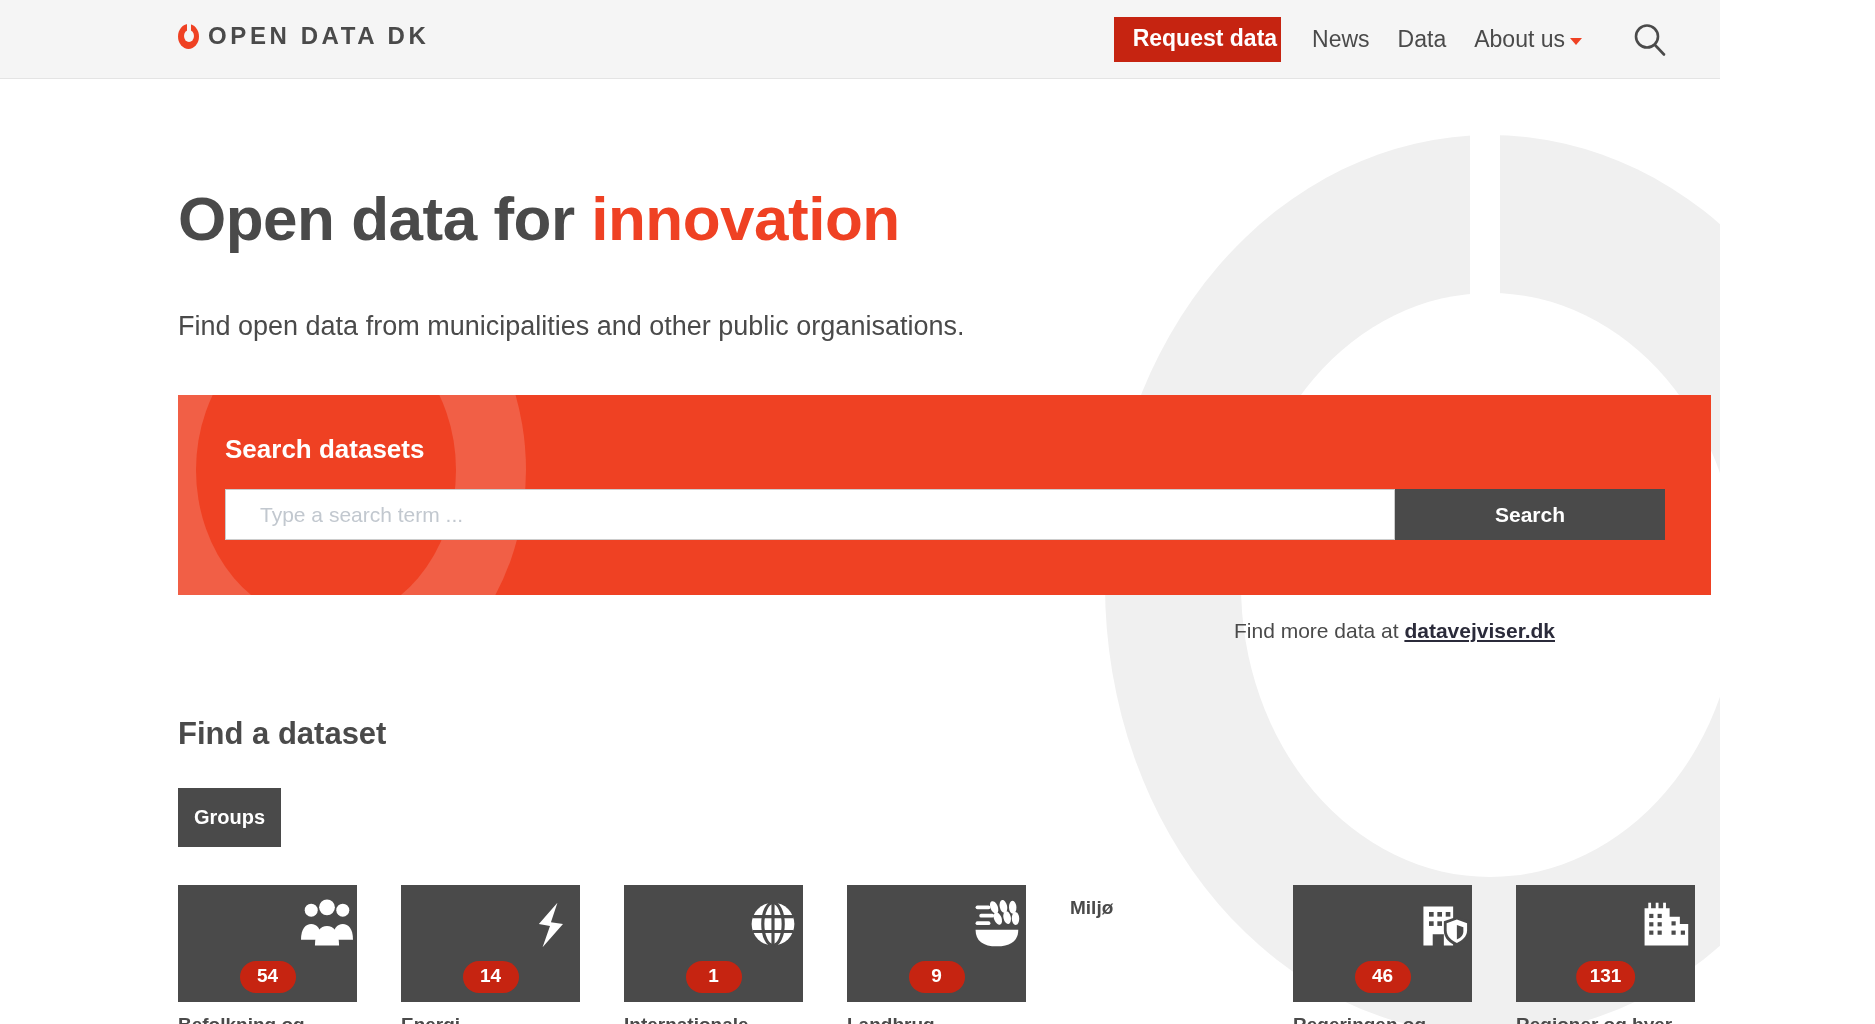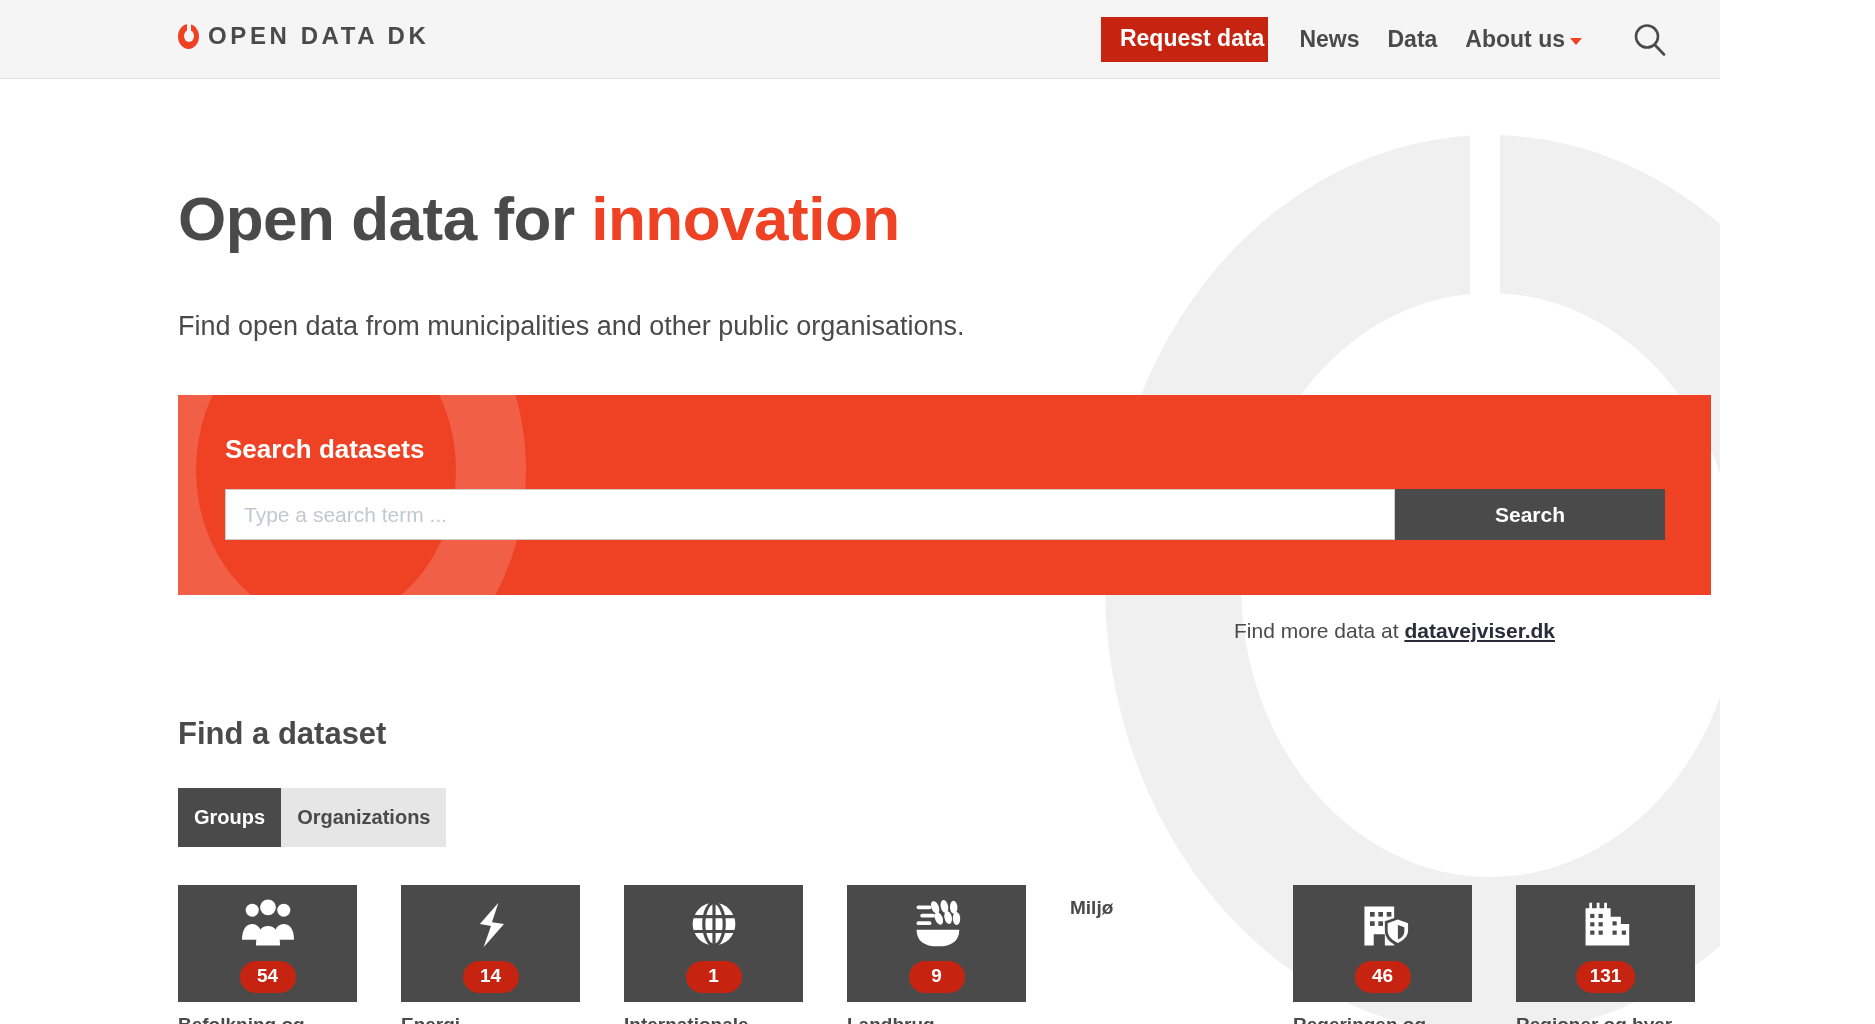--- a/index.html
+++ b/index.html
@@ -119,21 +119,21 @@
     font-weight: 700;
     padding: 9px 4px 11px 19px;
     border: none;
     cursor: pointer;
     font-family: "Liberation Sans", sans-serif;
     line-height: 1.1;
     margin-right: 31px;
   }
   .nav-link {
     font-size: 23px;
-    font-weight: 700;
+    font-weight: 400;
     color: #4a4a4a;
     margin-right: 28px;
     cursor: pointer;
     white-space: nowrap;
     display: inline-flex;
     align-items: center;
   }
   .nav-link:last-of-type { margin-right: 0; }
   .caret {
     display: inline-block;
@@ -227,21 +227,21 @@
     top: 94px;
     display: flex;
     width: 1440px;
     height: 51px;
   }
   .search-input {
     flex: 1 1 auto;
     border: 1px solid #cccccc;
     background: #ffffff;
     font-size: 21px;
-    padding: 0 18px;
+    padding: 0 34px;
     color: #4a4a4a;
     font-family: "Liberation Sans", sans-serif;
     outline: none;
   }
   .search-input::placeholder { color: #c2c8cf; }
   .search-submit {
     width: 270px;
     background: #4a4a4a;
     color: #ffffff;
     border: none;
@@ -307,21 +307,21 @@
     width: 179px;
     cursor: pointer;
   }
   .tile-box {
     position: relative;
     width: 179px;
     height: 117px;
     background: #4a4a4a;
     display: flex;
     align-items: flex-start;
-    justify-content: center;
+    justify-content: flex-end;
     padding-top: 14px;
   }
   .tile-icon { width: 60px; height: 52px; display: block; }
   .tile-badge {
     position: absolute;
     left: 50%;
     transform: translateX(-50%);
     bottom: 9px;
     min-width: 56px;
     padding: 5px 14px 6px 14px;
@@ -409,21 +409,20 @@
         </div>
       </div>
     </div>
 
     <div class="find-more"><span>Find more data at </span><a>datavejviser.dk</a></div>
 
     <h2 class="section-title">Find a dataset</h2>
 
     <div class="tabs">
       <div class="tab active">Groups</div>
-      <div class="tab inactive">Organizations</div>
     </div>
 
     <div class="tiles">
 
       <div class="tile">
         <div class="tile-box">
           <svg class="tile-icon" viewBox="0 0 64 56">
             <circle cx="15" cy="12" r="7" fill="#fff"></circle>
             <path d="M4 44 C4 32 9 27 15 27 C21 27 26 32 26 44 Z" fill="#fff"></path>
             <circle cx="49" cy="12" r="7" fill="#fff"></circle>

